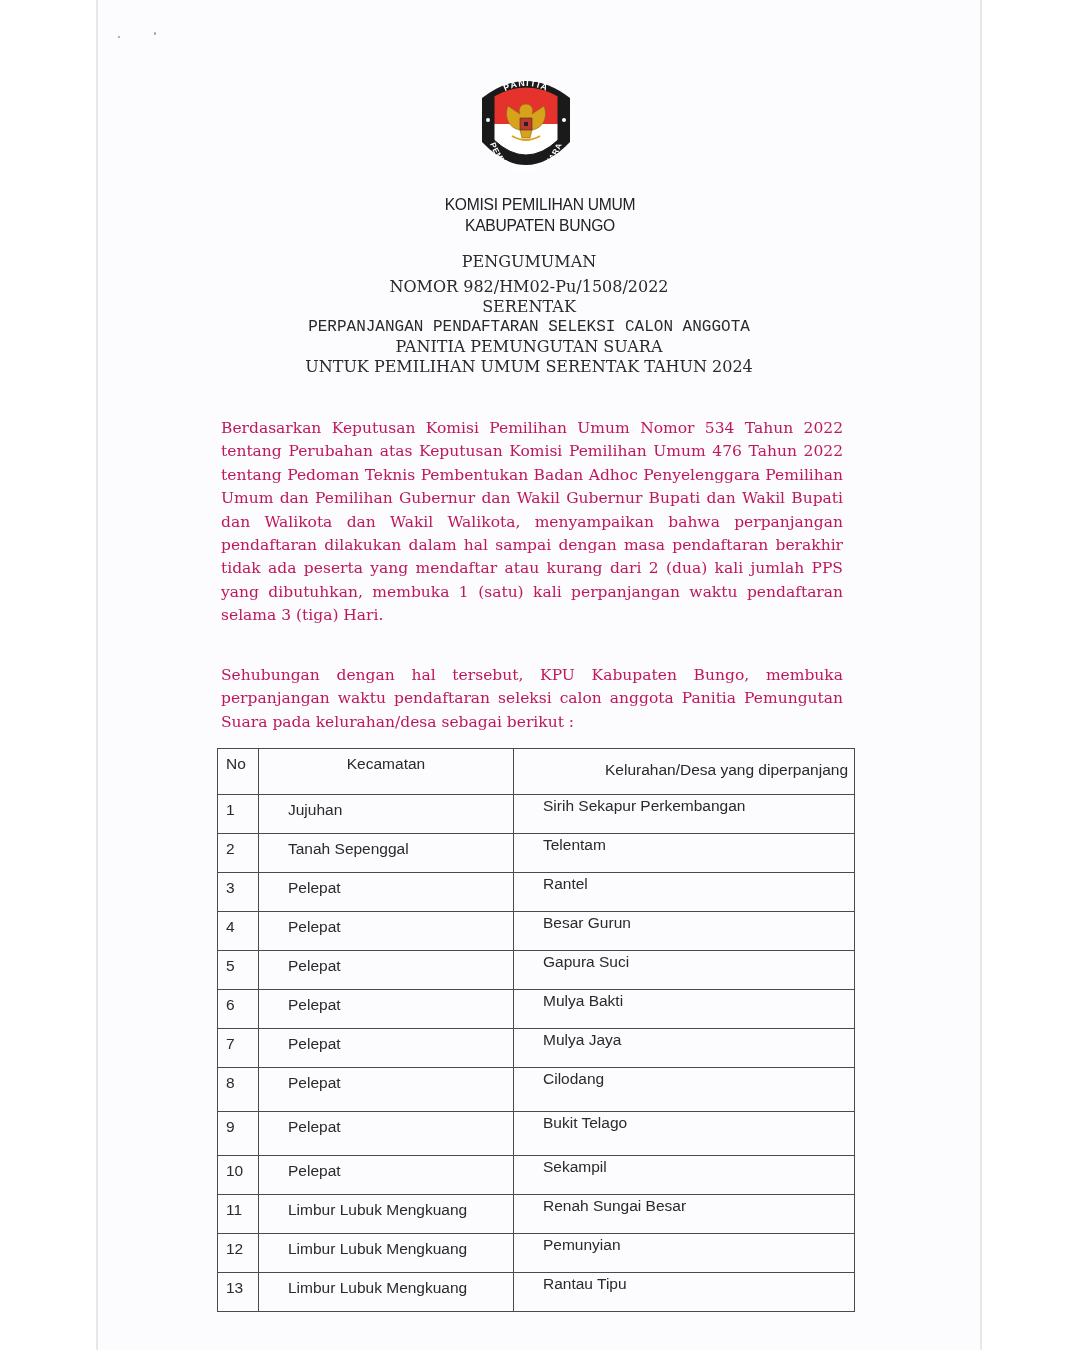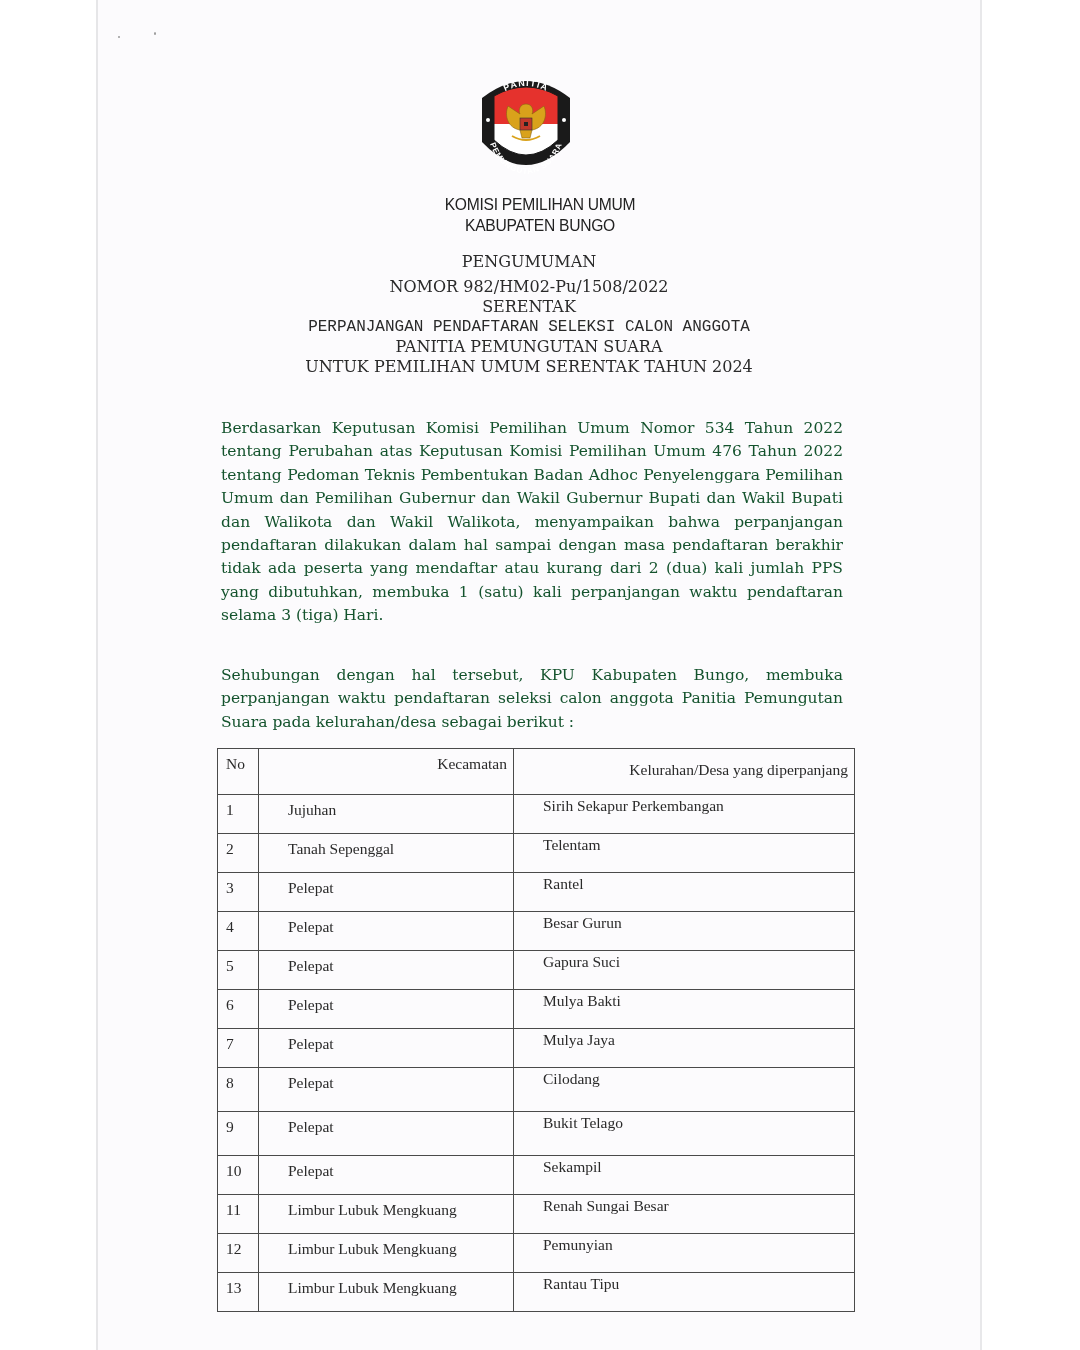--- a/index.html
+++ b/index.html
@@ -25,36 +25,36 @@
   .org1 { top: 195px; }
   .org2 { top: 216px; }
   .title {
     position: absolute; left: 0; width: 1058px; text-align: center;
     font-family: "DejaVu Serif", serif; font-size: 16px; color: #2a2a2a;
     line-height: 20px;
   }
   .para {
     position: absolute; left: 221px; width: 622px;
     font-family: "DejaVu Serif", serif; font-size: 15.5px; line-height: 23.4px;
-    text-align: justify; color: #14532d;
+    text-align: justify; color: #be185d;
   }
   .p1 { top: 417px; }
   .p2 { top: 664px; }
   table.data {
     position: absolute; left: 217px; top: 748px; width: 638px;
     border-collapse: collapse;
-    font-family: Liberation Serif, serif; font-size: 15.5px; color: #2a2a2a;
+    font-family: Liberation Sans, sans-serif; font-size: 15.5px; color: #2a2a2a;
   }
   table.data th, table.data td {
     border: 1.3px solid #4a4a4a; vertical-align: top;
     padding: 6px 6px 0 6px; font-weight: normal; text-align: left;
   }
   table.data th { height: 33px; }
   table.data td { height: 32px; padding-left: 29px; }
-  table.data th.c-kec { text-align: right; }
+  table.data th.c-kec { text-align: center; }
   table.data th.c-des { text-align: right; padding-left: 16px; padding-top: 12px; }
   .c-no { width: 26px; padding-left: 8px !important; }
   .c-kec { width: 242px; }
   td.c-des { padding-top: 2px !important; }
   tr.tall td { height: 37px; }
 </style>
 </head>
 <body>
 
 <div class="paper"></div>

